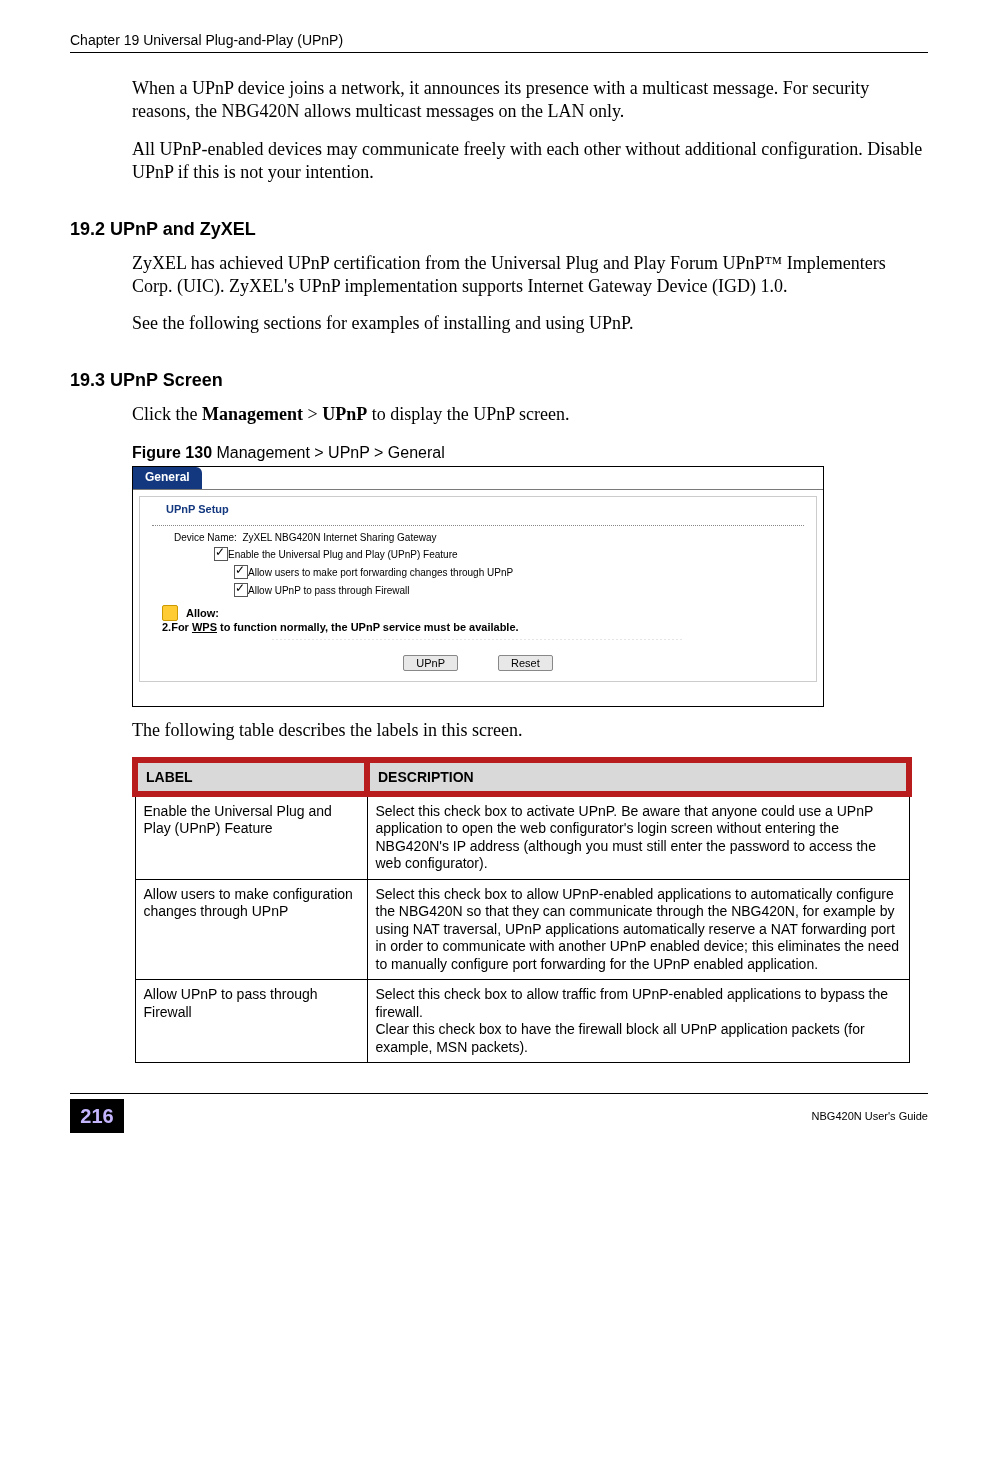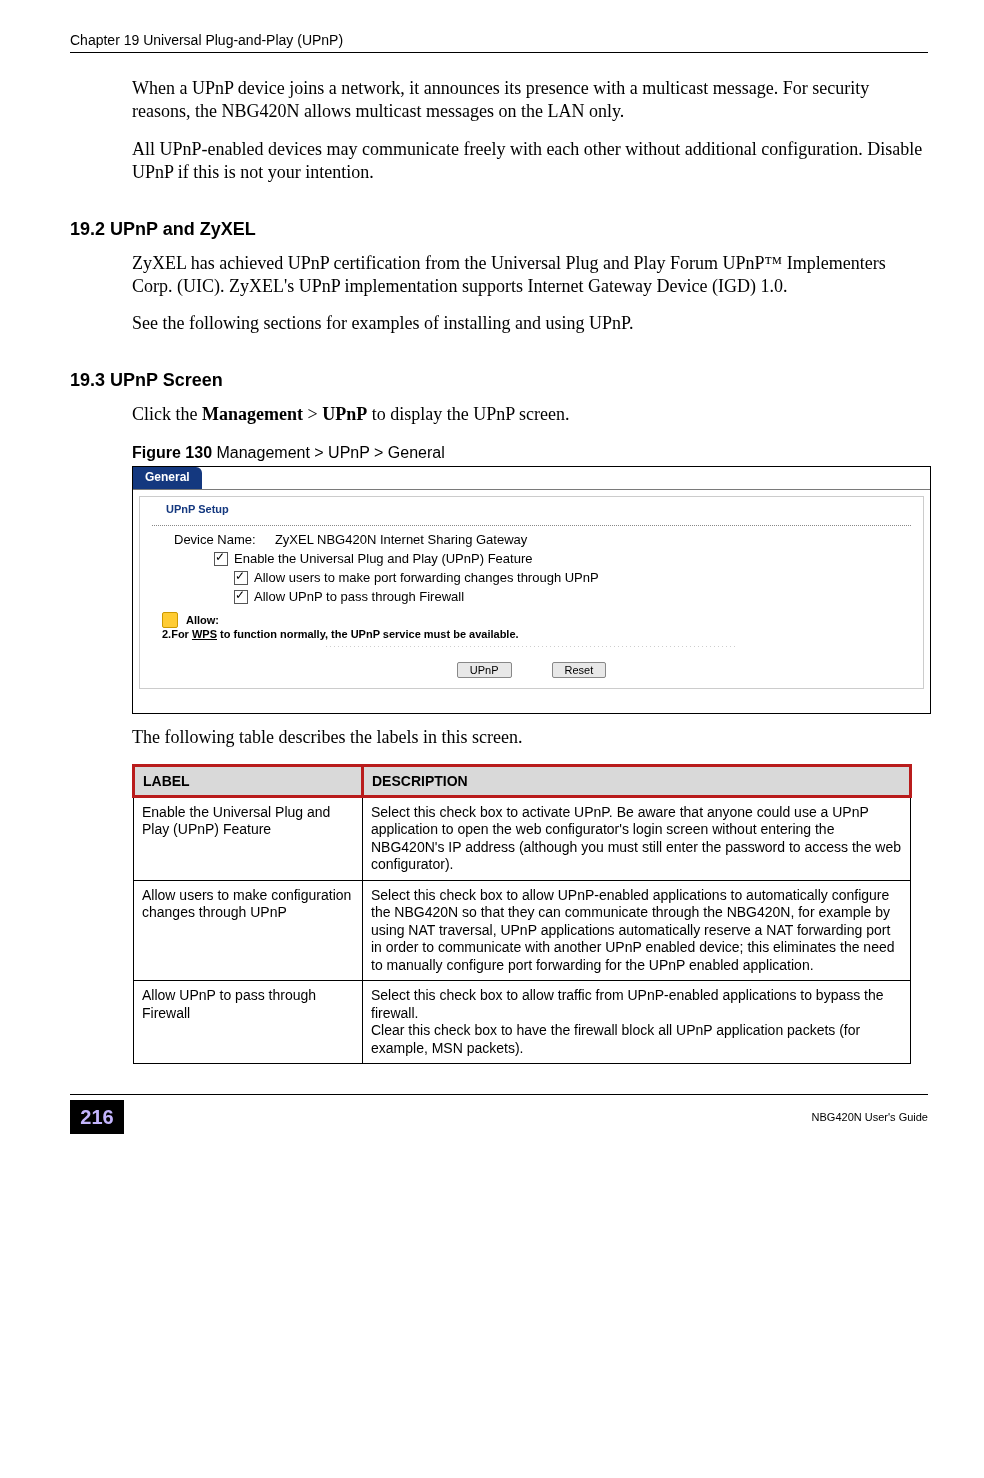--- a/index.html
+++ b/index.html
@@ -40,21 +40,21 @@
   .fig-caption {
     font-family: Arial, Helvetica, sans-serif;
     font-size: 16px;
     font-weight: bold;
     margin: 18px 0 4px 62px;
   }
   .fig-caption .thin { font-weight: normal; }
   .screenshot-outer {
     margin-left: 62px;
     border: 1px solid #000;
-    width: 799px;
+    width: 692px;
     box-sizing: border-box;
     background: #fff;
   }
   .ss-tabbar {
     background: linear-gradient(#fff,#fff);
     height: 22px;
     position: relative;
     border-bottom: 1px solid #7a7a7a;
   }
   .ss-tab {
@@ -77,25 +77,24 @@
   }
   .ss-panel-title {
     font-family: Arial, sans-serif;
     color: #14387f;
     font-size: 11px;
     font-weight: bold;
     padding: 6px 16px 2px 26px;
   }
   .ss-row {
     font-family: Arial, sans-serif;
-    font-size: 13px;
+    font-size: 10px;
     padding: 2px 0 2px 34px;
     display: flex;
     align-items: center;
-    gap: 6px;
   }
   .ss-row.indent { padding-left: 74px; }
   .ss-row.indent2 { padding-left: 94px; }
   .ss-divider {
     border-top: 1px dotted #888;
     margin: 8px 12px 4px 12px;
   }
   .ss-note-icon {
     display:inline-block;
     width:14px;height:14px;
@@ -151,21 +150,21 @@
     border-collapse: collapse;
     margin-left: 62px;
     width: 780px;
     font-family: Arial, Helvetica, sans-serif;
     font-size: 14px;
   }
   table.desc-table th {
     background: #d9d9d9;
     text-align: left;
     padding: 6px 8px;
-    border: 3px solid #b91c1c;
+    border: 6px solid #b91c1c;
     font-weight: bold;
   }
   table.desc-table td {
     padding: 6px 8px;
     border: 1px solid #000;
     vertical-align: top;
     line-height: 1.25;
   }
   .footer-line {
     border-top: 1px solid #000;

